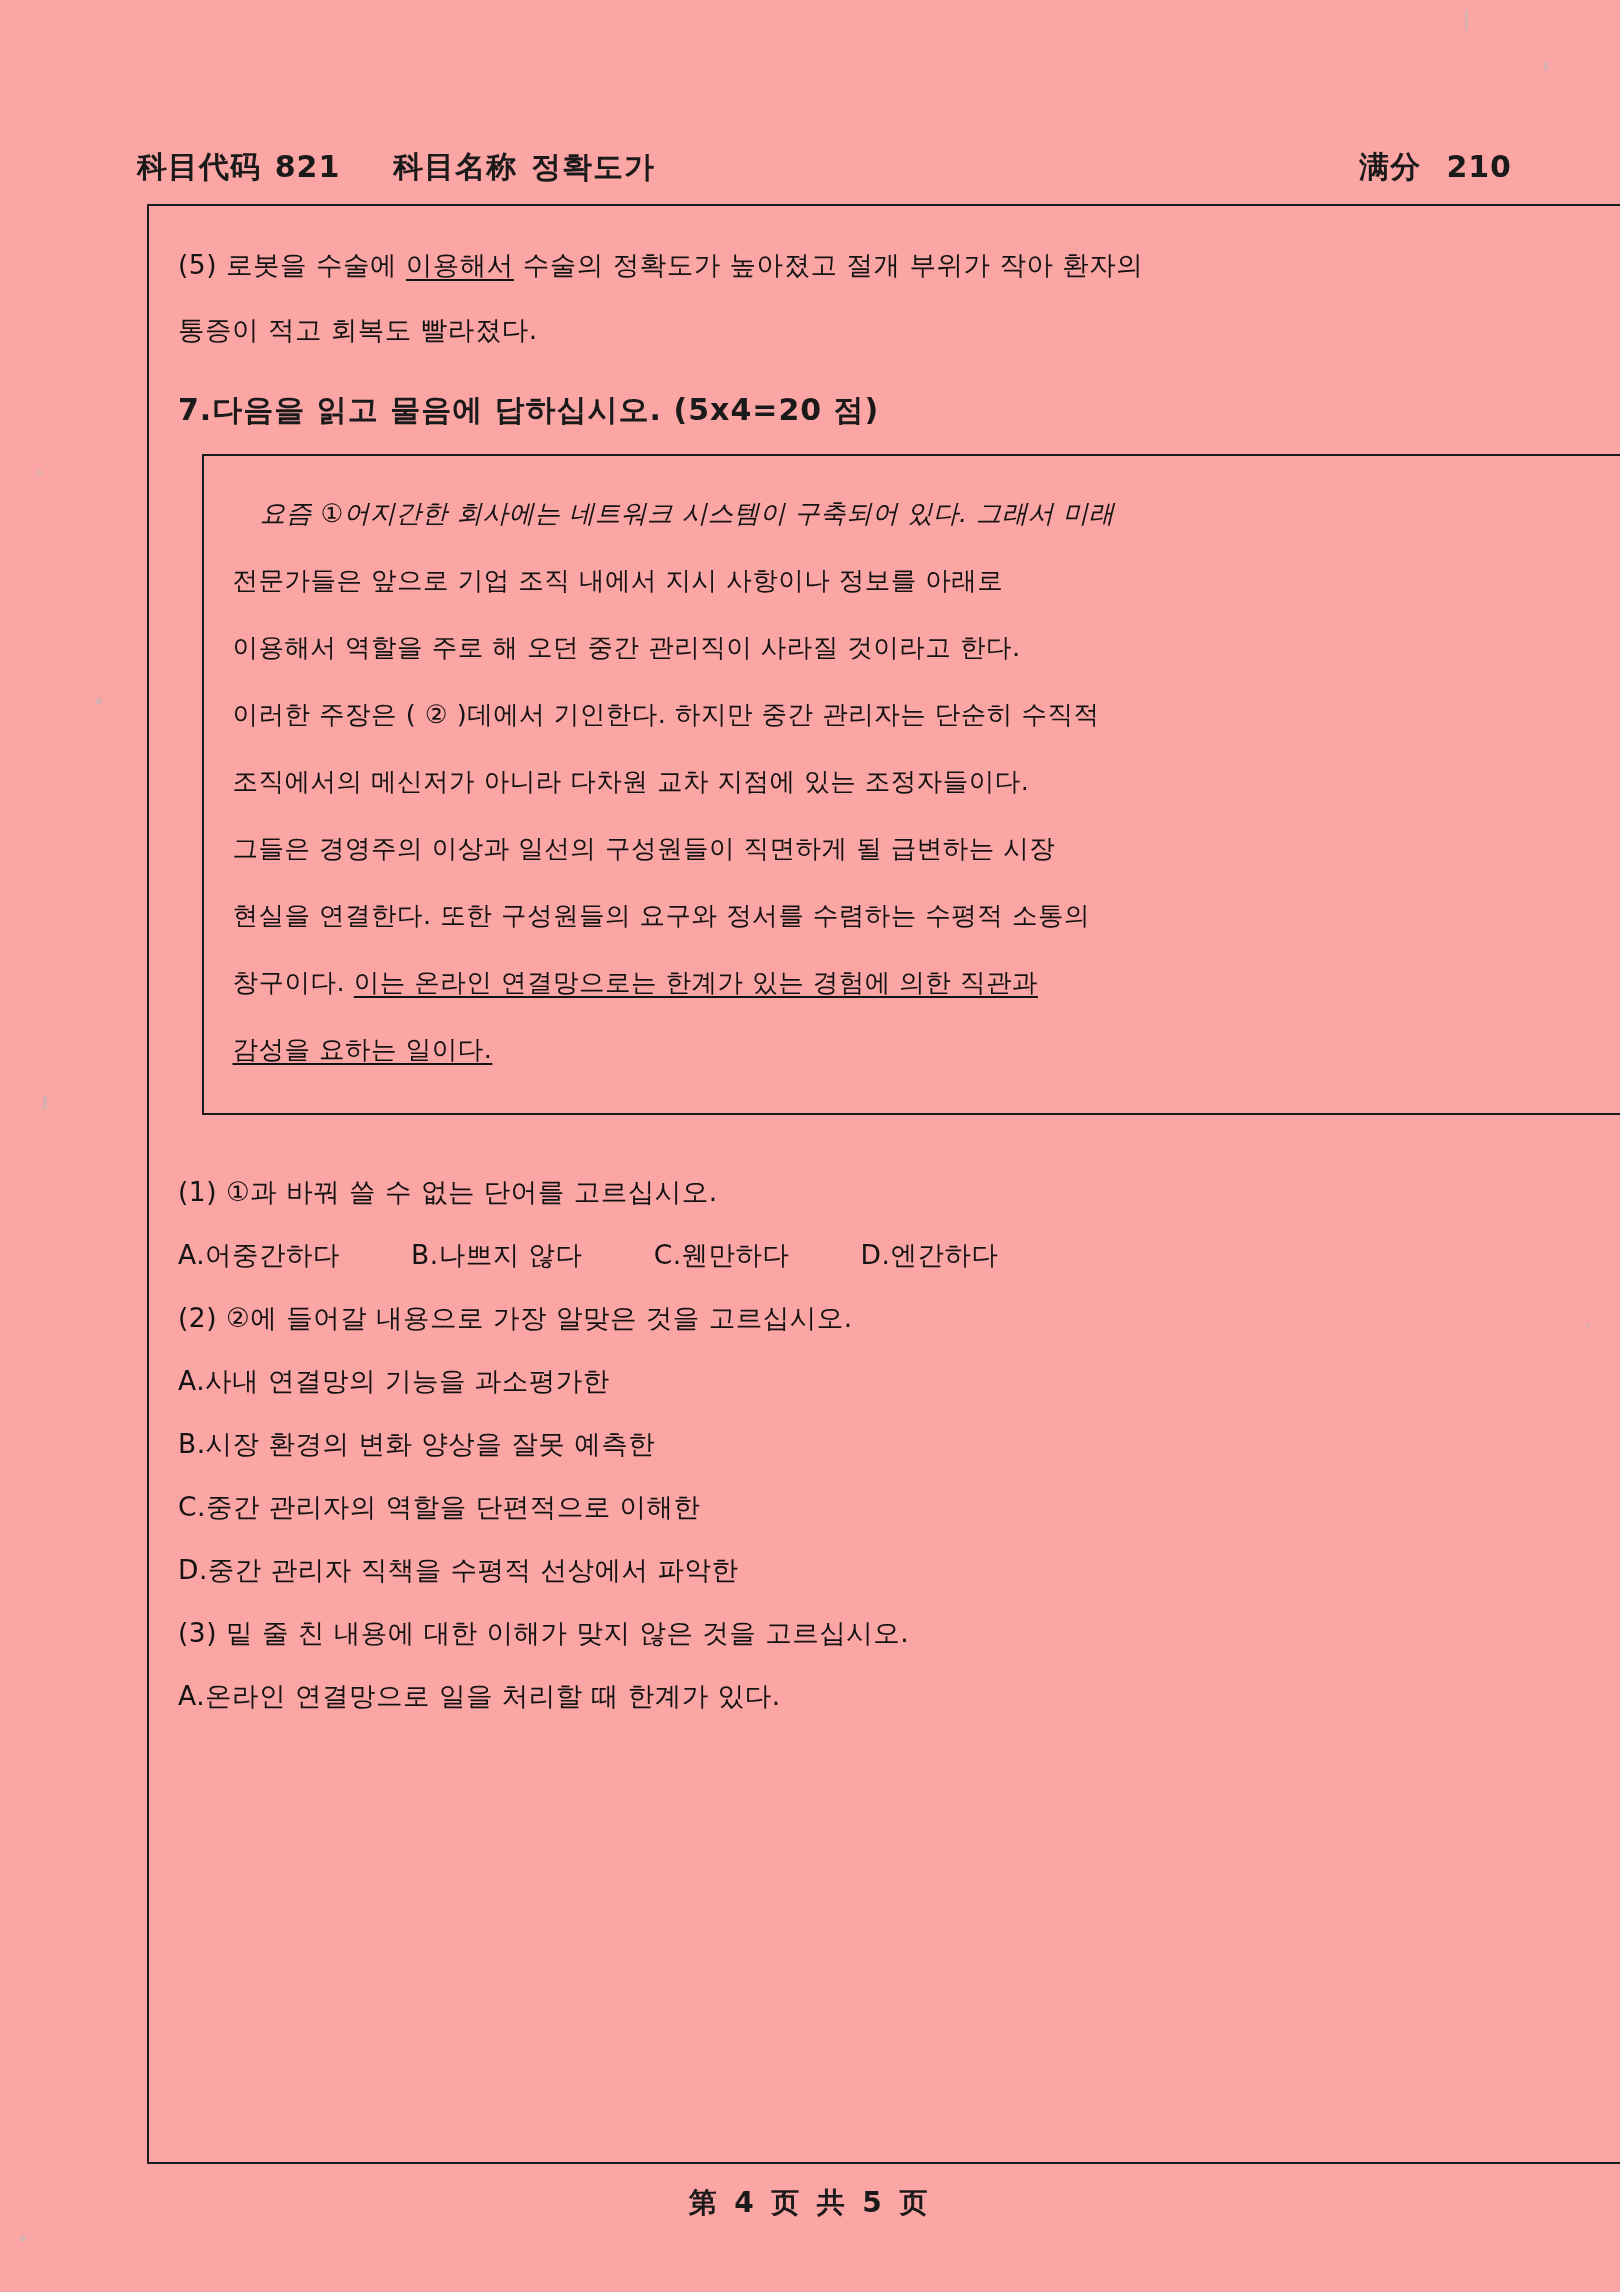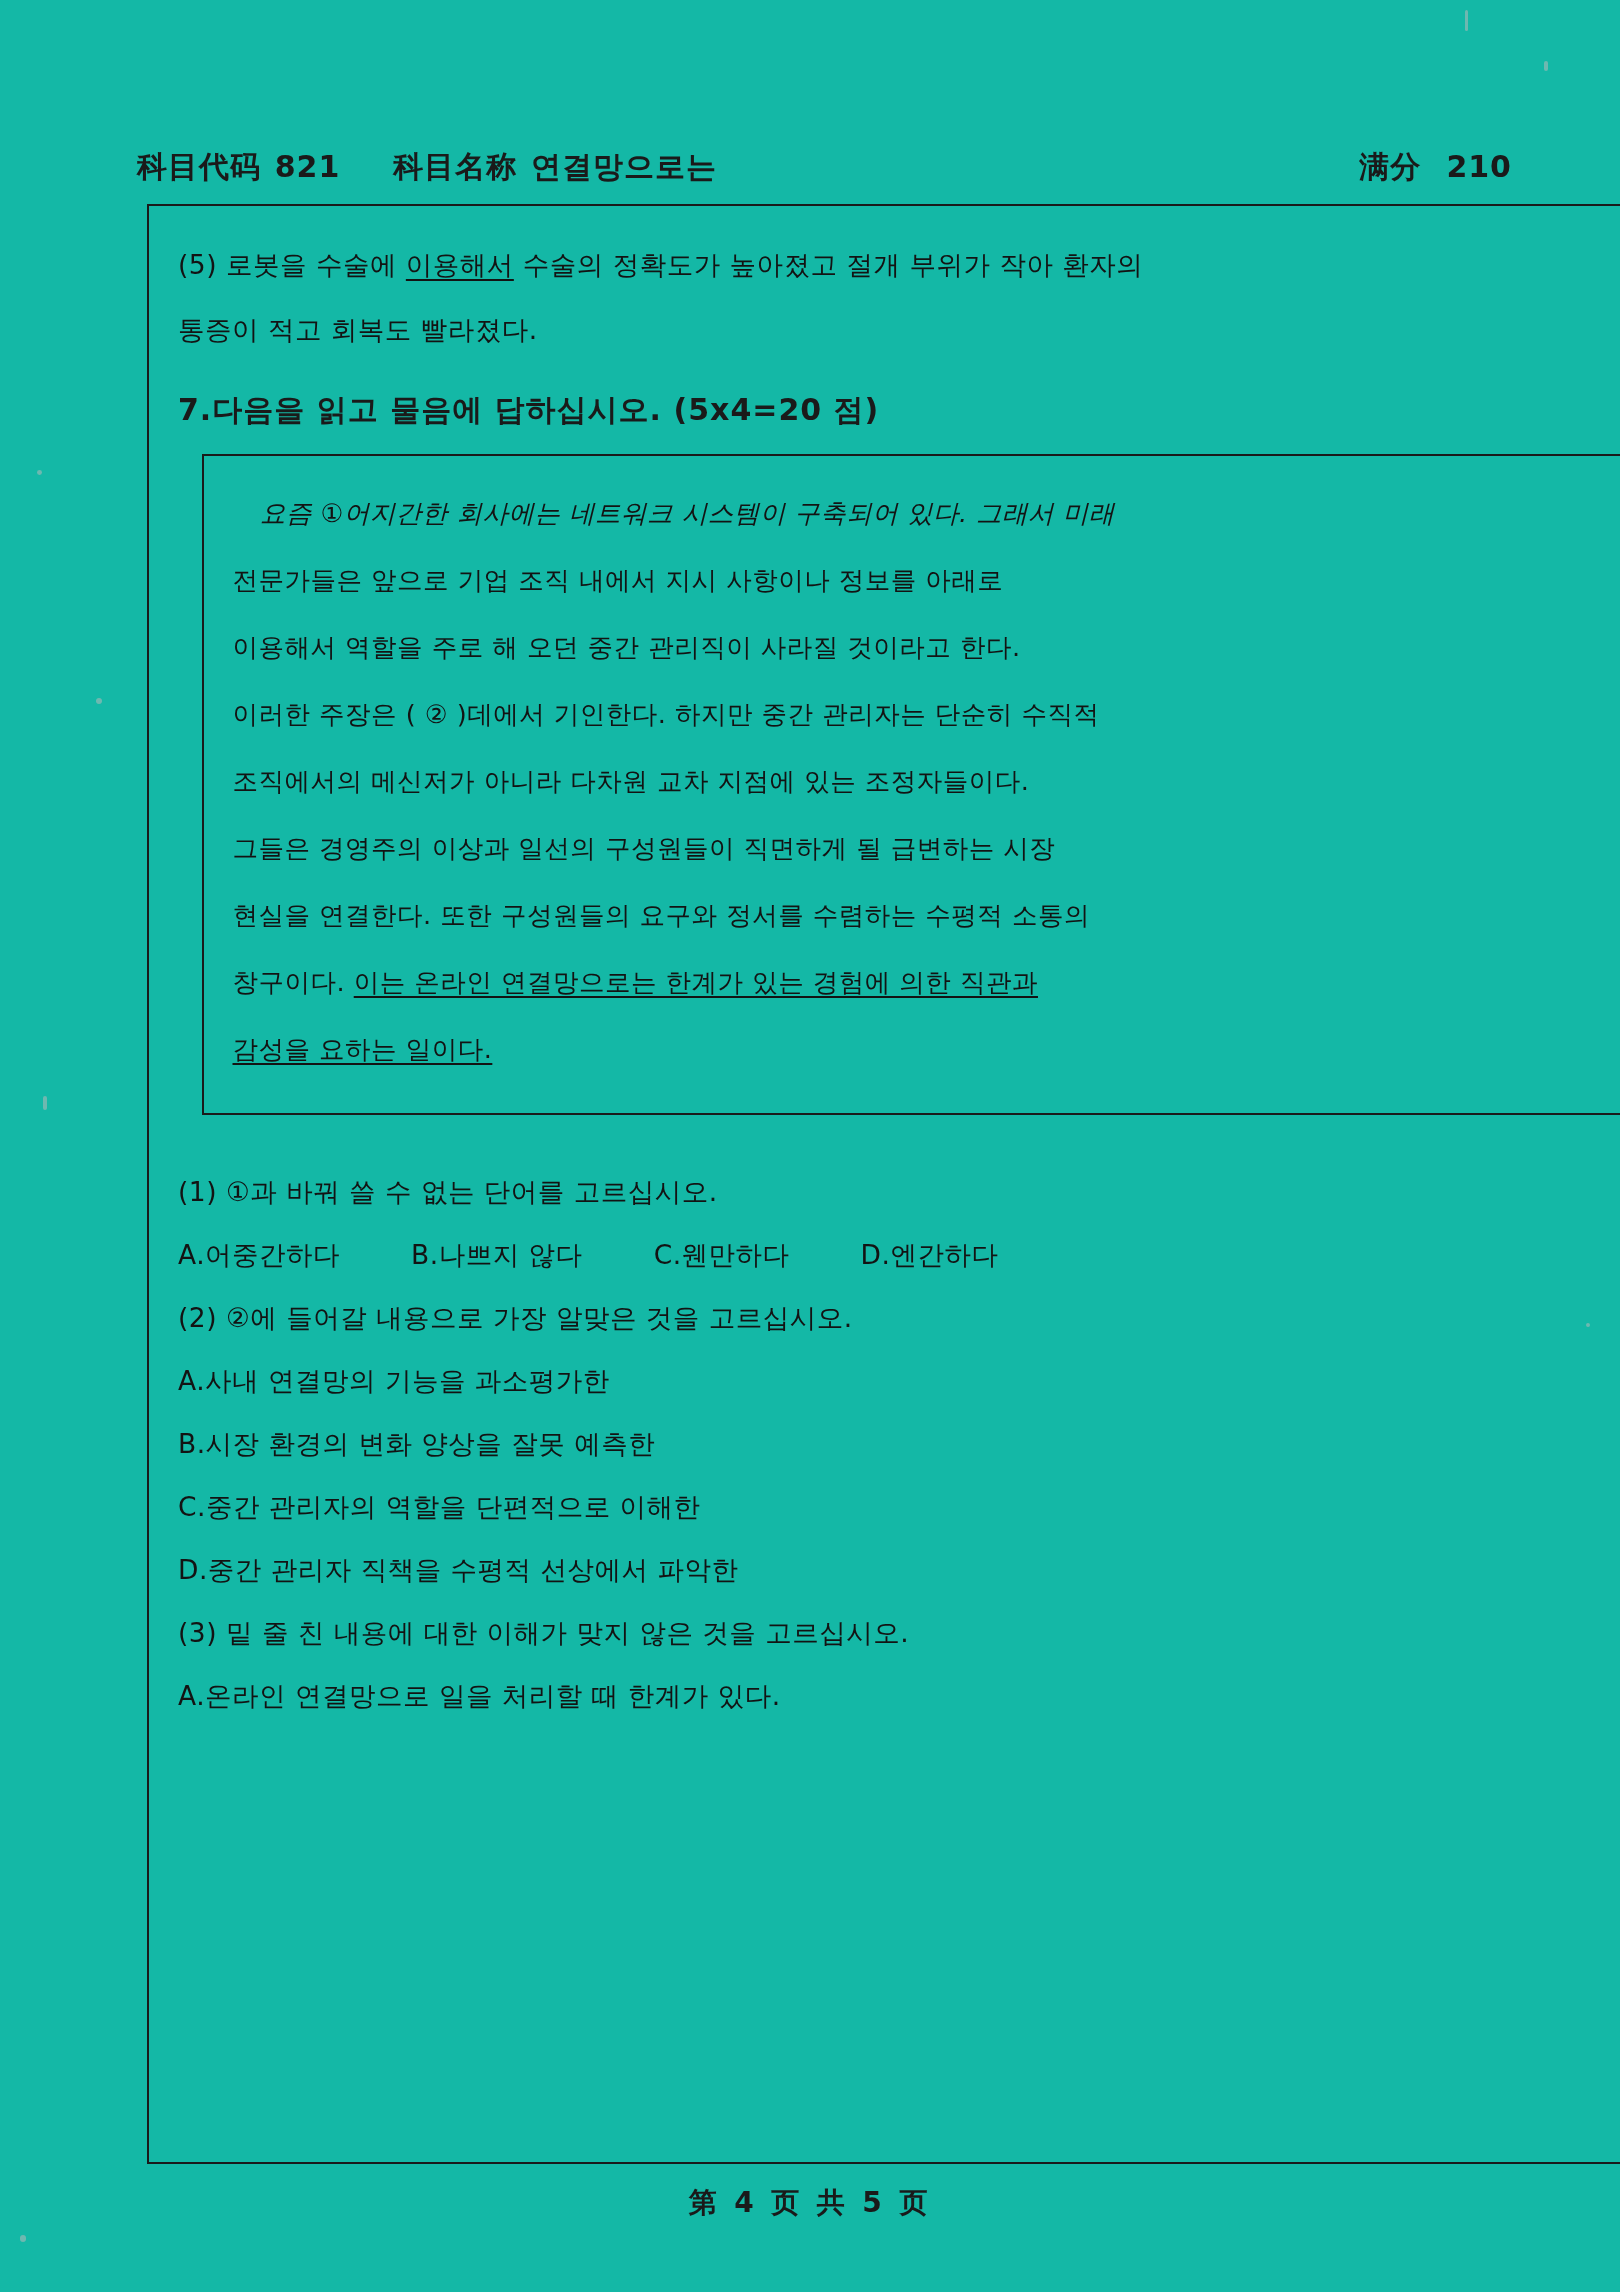--- a/index.html
+++ b/index.html
@@ -11,21 +11,21 @@
     width: 1620px;
     height: 2293px;
     position: relative;
     font-family: "DejaVu Sans", sans-serif;
     color: #1a1a1a;
     overflow: hidden;
   }
   .page {
     position: absolute;
     inset: 0;
-    background: #14b8a6;
+    background: #fca5a5;
   }
   
   .speckle {
     position: absolute;
     background: #b8b8b8;
     border-radius: 50%;
     opacity: .55;
   }
 
   
@@ -138,21 +138,21 @@
   <div class="speckle" style="left:37px;top:470px;width:4.9px;height:4.9px;"></div>
   <div class="speckle" style="left:96px;top:698px;width:5.9px;height:5.9px;"></div>
   <div class="speckle" style="left:43px;top:1096px;width:3.9px;height:13.7px;border-radius:2px;"></div>
   <div class="speckle" style="left:19.6px;top:2235px;width:6.9px;height:6.9px;"></div>
   <div class="speckle" style="left:1586px;top:1323px;width:3.9px;height:3.9px;"></div>
 
   <div class="header">
     <span class="h-label">科目代码</span>
     <span class="h-value">821</span>
     <span class="h-label">科目名称</span>
-    <span class="h-value">연결망으로는</span>
+    <span class="h-value">정확도가</span>
     <span class="h-right">
       <span class="h-label">满分</span>
       <span>210</span>
     </span>
   </div>
 
   <div class="sheet">
     <div class="sheet-inner">
 
       <div class="kr">

